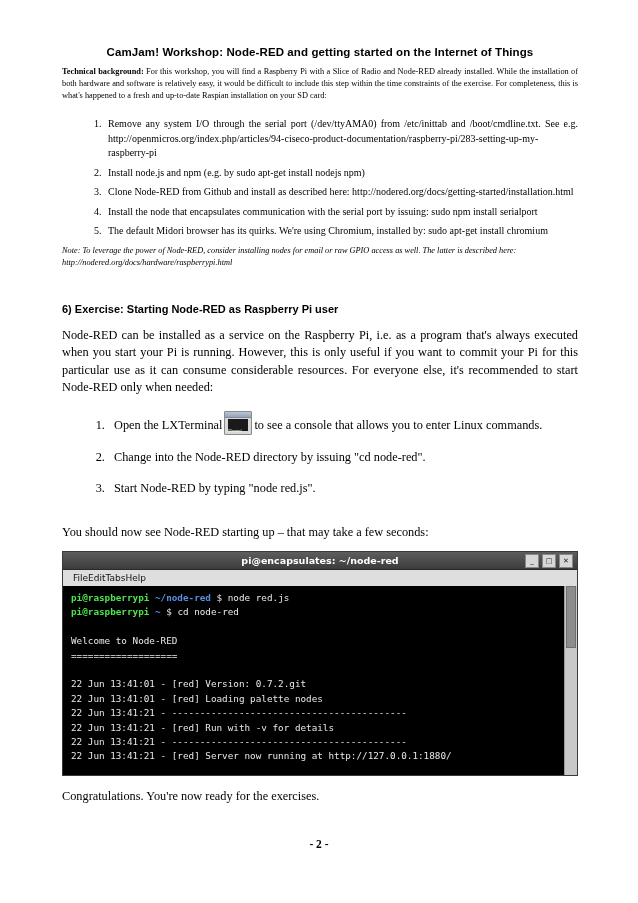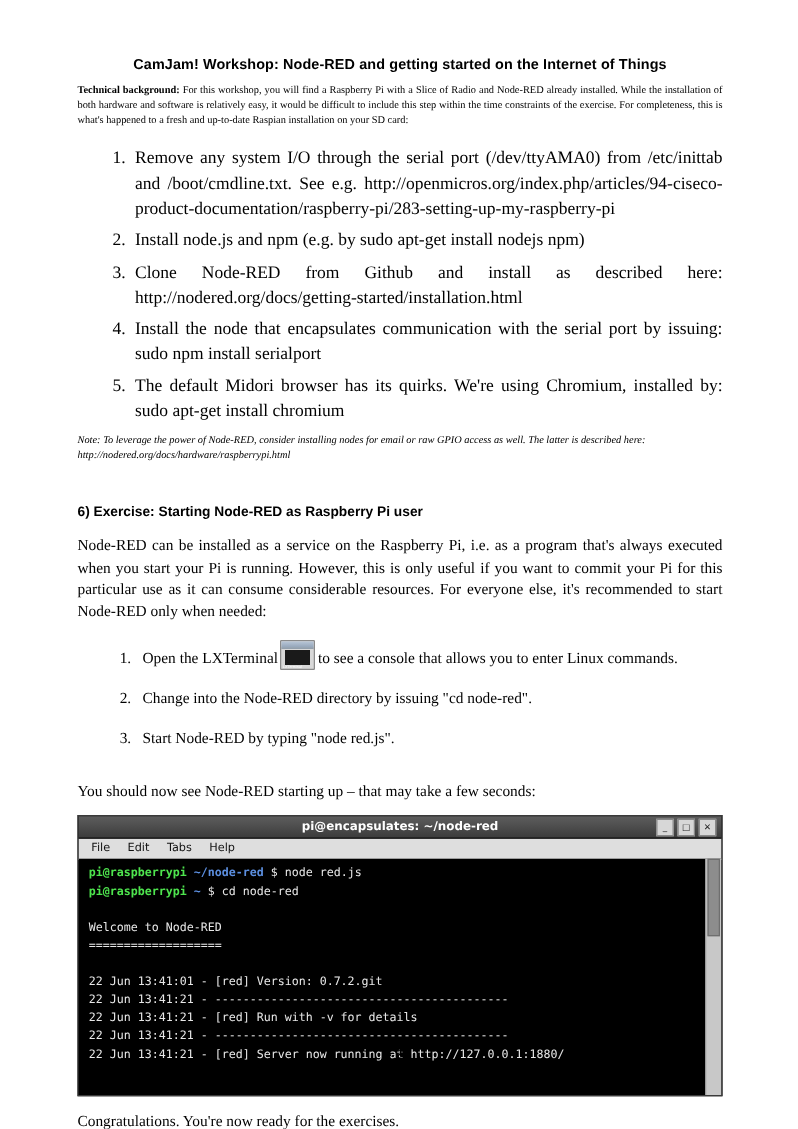--- a/index.html
+++ b/index.html
@@ -45,21 +45,21 @@
     line-height: 1.42;
     text-align: justify;
     margin: 0 0 6px 0;
   }
   .tech-bg b { font-weight: bold; }
   .tech-bg i, .it { font-style: italic; }
 
   ol.steps {
     margin: 16px 0 4px 0;
     padding-left: 42px;
-    font-size: 14px;
+    font-size: 10px;
     line-height: 1.45;
   }
   ol.steps > li {
     margin-bottom: 5px;
     text-align: justify;
     padding-left: 4px;
   }
 
   .note {
     font-size: 8.3px;
@@ -182,21 +182,20 @@
     line-height: 12px;
     text-align: center;
   }
   .term-menubar {
     height: 16px;
     background: #dedede;
     border-bottom: 1px solid #b0b0b0;
     display: flex;
     align-items: center;
     padding-left: 10px;
-    gap: 14px;
   }
   .term-menu {
     font-family: "DejaVu Sans", sans-serif;
     font-size: 9px;
     color: #111;
   }
   .term-body {
     position: absolute;
     left: 0; right: 0;
     top: 34px; bottom: 0;
@@ -299,20 +298,21 @@
           <span class="term-menu">Help</span>
         </div>
         <div class="term-body" id="term-body">
             <div class="term-line"><span class="c-green">pi@raspberrypi</span><span class="c-white"> </span><span class="c-blue">~/node-red</span><span class="c-white"> $ node red.js</span></div>
             <div class="term-line"><span class="c-green">pi@raspberrypi</span><span class="c-white"> </span><span class="c-blue">~</span><span class="c-white"> $ cd node-red</span></div>
             <div class="term-line">&nbsp;</div>
             <div class="term-line"><span class="c-white">Welcome to Node-RED</span></div>
             <div class="term-line"><span class="c-white">===================</span></div>
             <div class="term-line">&nbsp;</div>
             <div class="term-line"><span class="c-white">22 Jun 13:41:01 - [red] Version: 0.7.2.git</span></div>
+            <div class="term-line"><span class="c-white">22 Jun 13:41:01 - [red] Loading palette nodes</span></div>
             <div class="term-line"><span class="c-white">22 Jun 13:41:21 - ------------------------------------------</span></div>
             <div class="term-line"><span class="c-white">22 Jun 13:41:21 - [red] Run with -v for details</span></div>
             <div class="term-line"><span class="c-white">22 Jun 13:41:21 - ------------------------------------------</span></div>
             <div class="term-line"><span class="c-white">22 Jun 13:41:21 - [red] Server now running at http://127.0.0.1:1880/</span></div>
           </div>
         <div class="term-scrollbar">
           <div class="thumb"></div>
         </div>
       </div>
     </div>

